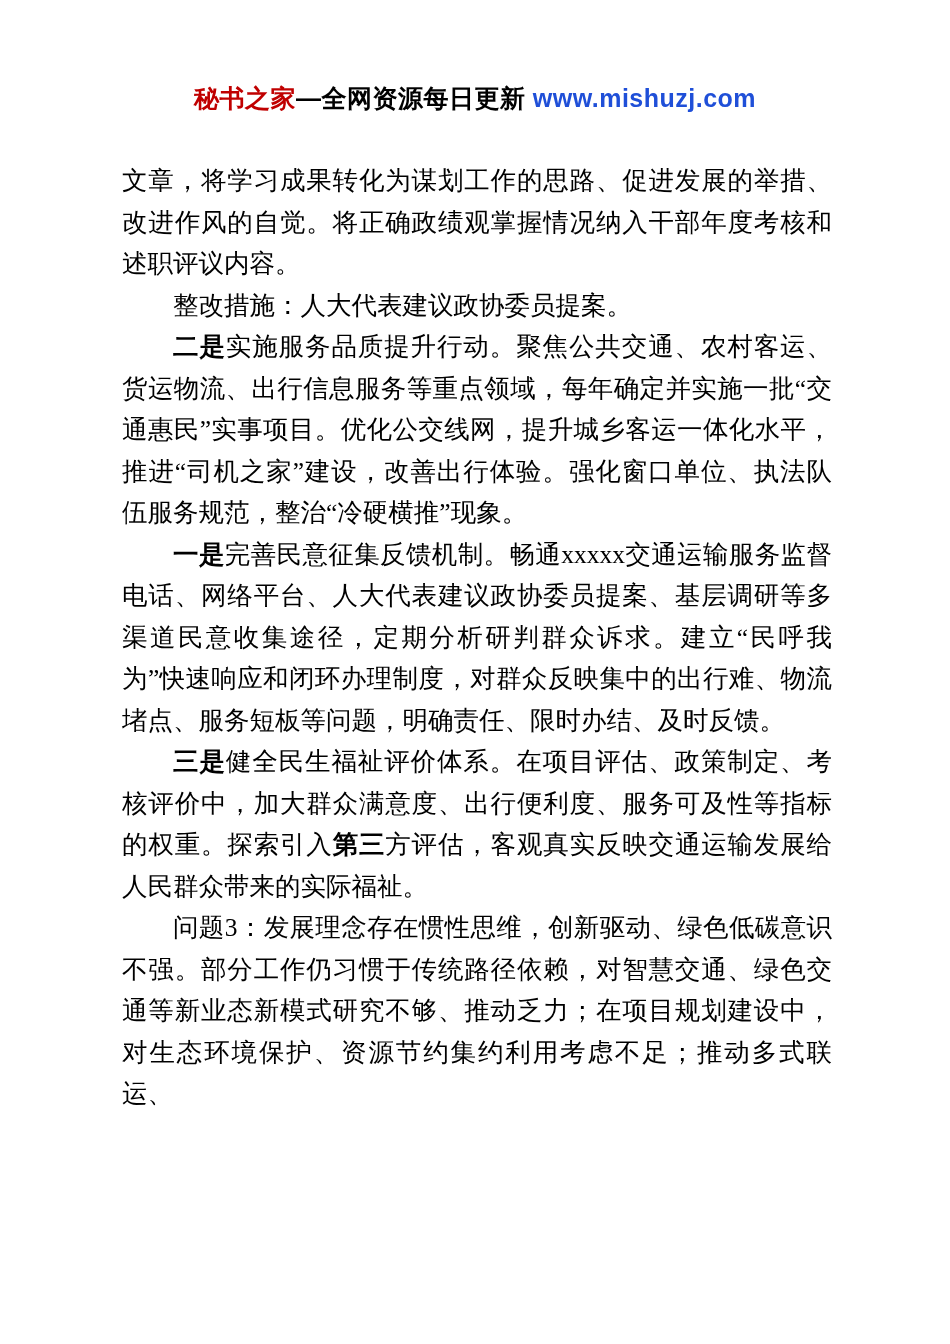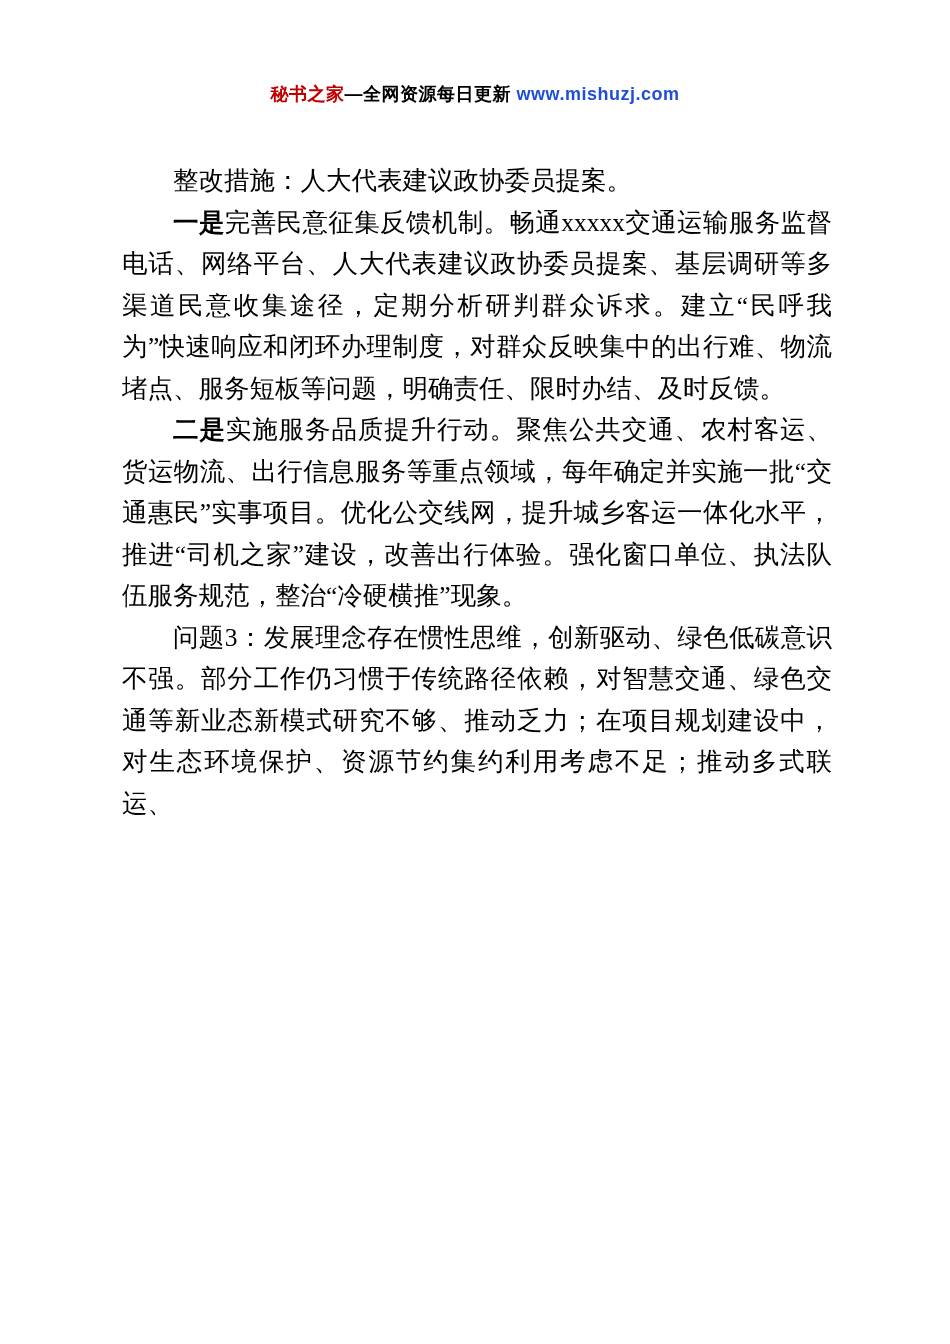--- a/index.html
+++ b/index.html
@@ -22,21 +22,21 @@
     padding: 0;
     position: relative;
   }
   .header {
     position: absolute;
     top: 82px;
     left: 0;
     width: 950px;
     text-align: center;
     font-family: "Liberation Sans", "DejaVu Sans", sans-serif;
-    font-size: 18px;
+    font-size: 25px;
     font-weight: bold;
     letter-spacing: 0.5px;
     white-space: nowrap;
   }
   .header .brand {
     color: #c00000;
   }
   .header .tagline {
     color: #000000;
   }
@@ -68,19 +68,21 @@
 </head>
 <body>
 
 <div class="page">
 
   <div class="header">
     <span class="brand">秘书之家</span><span class="tagline">—全网资源每日更新 </span><span class="site">www.mishuzj.com</span>
   </div>
 
   <div class="body-text" id="doc-body">
+      <p><span>文章，将学习成果转化为谋划工作的思路、促进发展的举措、改进作风的自觉。将正确政绩观掌握情况纳入干部年度考核和述职评议内容。</span></p>
       <p class="indent"><span>整改措施：人大代表建议政协委员提案。</span></p>
+      <p class="indent"><b>二是</b><span>实施服务品质提升行动。聚焦公共交通、农村客运、货运物流、出行信息服务等重点领域，每年确定并实施一批“交通惠民”实事项目。优化公交线网，提升城乡客运一体化水平，推进“司机之家”建设，改善出行体验。强化窗口单位、执法队伍服务规范，整治“冷硬横推”现象。</span></p>
       <p class="indent"><b>一是</b><span>完善民意征集反馈机制。畅通xxxxx交通运输服务监督电话、网络平台、人大代表建议政协委员提案、基层调研等多渠道民意收集途径，定期分析研判群众诉求。建立“民呼我为”快速响应和闭环办理制度，对群众反映集中的出行难、物流堵点、服务短板等问题，明确责任、限时办结、及时反馈。</span></p>
-      <p class="indent"><b>二是</b><span>实施服务品质提升行动。聚焦公共交通、农村客运、货运物流、出行信息服务等重点领域，每年确定并实施一批“交通惠民”实事项目。优化公交线网，提升城乡客运一体化水平，推进“司机之家”建设，改善出行体验。强化窗口单位、执法队伍服务规范，整治“冷硬横推”现象。</span></p>
+      <p class="indent"><b>三是</b><span>健全民生福祉评价体系。在项目评估、政策制定、考核评价中，加大群众满意度、出行便利度、服务可及性等指标的权重。探索引入</span><b>第三</b><span>方评估，客观真实反映交通运输发展给人民群众带来的实际福祉。</span></p>
       <p class="indent"><span>问题3：发展理念存在惯性思维，创新驱动、绿色低碳意识不强。部分工作仍习惯于传统路径依赖，对智慧交通、绿色交通等新业态新模式研究不够、推动乏力；在项目规划建设中，对生态环境保护、资源节约集约利用考虑不足；推动多式联运、</span></p>
     </div>
 
 </div>
 
 </body></html>

